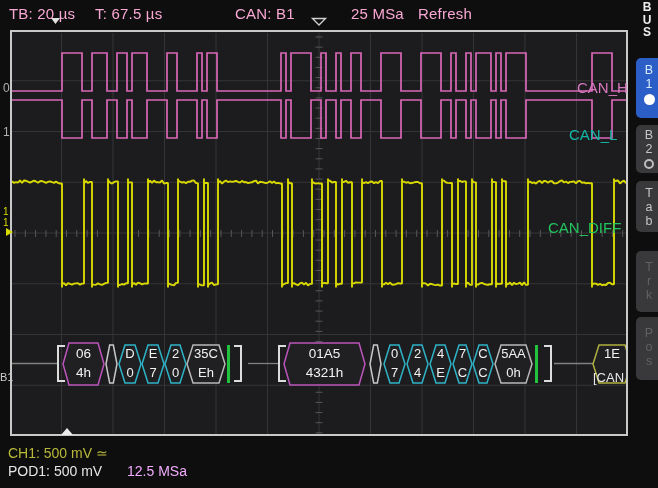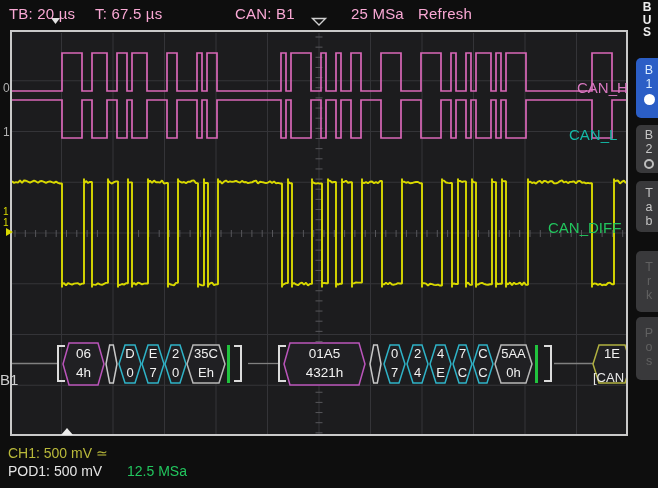--- a/index.html
+++ b/index.html
@@ -9,41 +9,41 @@
   #hdr-tb{left:9px} #hdr-t{left:95px} #hdr-bus{left:235px} #hdr-sa{left:351px} #hdr-refresh{left:418px}
   #plot{position:absolute;left:10px;top:30px;width:618px;height:406px;background:#1c1c1e;
     border:2px solid #c9c9c9;box-sizing:border-box;z-index:1;}
   #wave{position:absolute;left:0;top:0;z-index:2;pointer-events:none;}
   .lbl{position:absolute;z-index:3;font-size:15px;}
   #lbl-d0{left:3px;top:81px;font-size:12px;color:#b0b0b0}
   #lbl-d1{left:3px;top:125px;font-size:12px;color:#b0b0b0}
   #lbl-canh{left:577px;top:79px;color:#d878c0}
   #lbl-canl{left:569px;top:126px;color:#14b8a6}
   #lbl-diff{left:548px;top:219px;color:#22c55e}
-  #lbl-track{left:0px;top:371px;font-size:15px;color:#cfcfcf}
+  #lbl-track{left:0px;top:371px;font-size:11px;color:#cfcfcf}
   
   #side-title{position:absolute;left:636px;top:1px;width:22px;z-index:5;color:#ededed;
     font-size:12px;font-weight:bold;line-height:12.5px;text-align:center;white-space:pre-line;}
   .sbtn{position:absolute;left:636px;width:26px;box-sizing:border-box;z-index:5;
     background:#39393b;border-radius:5px 0 0 5px;color:#c6c6c6;font-size:12.5px;
     line-height:14px;text-align:center;padding-top:5px;}
   .sbtn .vtext{white-space:pre-line;}
   #btn-b1{top:58px;height:60px;background:#2b5ec6;color:#d9ecff;}
   #btn-b2{top:125px;height:48px;padding-top:3px;}
   #btn-tab{top:181px;height:51px;}
   #btn-trk{top:251px;height:61px;padding-top:9px;color:#616161;}
   #btn-pos{top:317px;height:63px;padding-top:9px;color:#616161;}
   .rdot{display:inline-block;width:11px;height:11px;border-radius:50%;background:#ffffff;margin-top:3px;}
   .rring{display:inline-block;width:10px;height:10px;border-radius:50%;border:2px solid #bdbdbd;
     box-sizing:border-box;margin-top:3px;background:transparent;}
   
   .ftr{position:absolute;z-index:4;font-size:14px;}
   #ftr-ch1{left:8px;top:445px;color:#b9b93a}
   #ftr-pod1{left:8px;top:463px;color:#e5e5e5}
-  #ftr-sa{left:127px;top:463px;color:#22c55e}
+  #ftr-sa{left:127px;top:463px;color:#f0abfc}
 </style>
 </head>
 <body>
 
 <div id="screen">
 
   <div class="hdr" id="hdr-tb">TB: 20 µs</div>
   <div class="hdr" id="hdr-t">T: 67.5 µs</div>
   <div class="hdr" id="hdr-bus">CAN: B1</div>
   <div class="hdr" id="hdr-sa">25 MSa</div>

